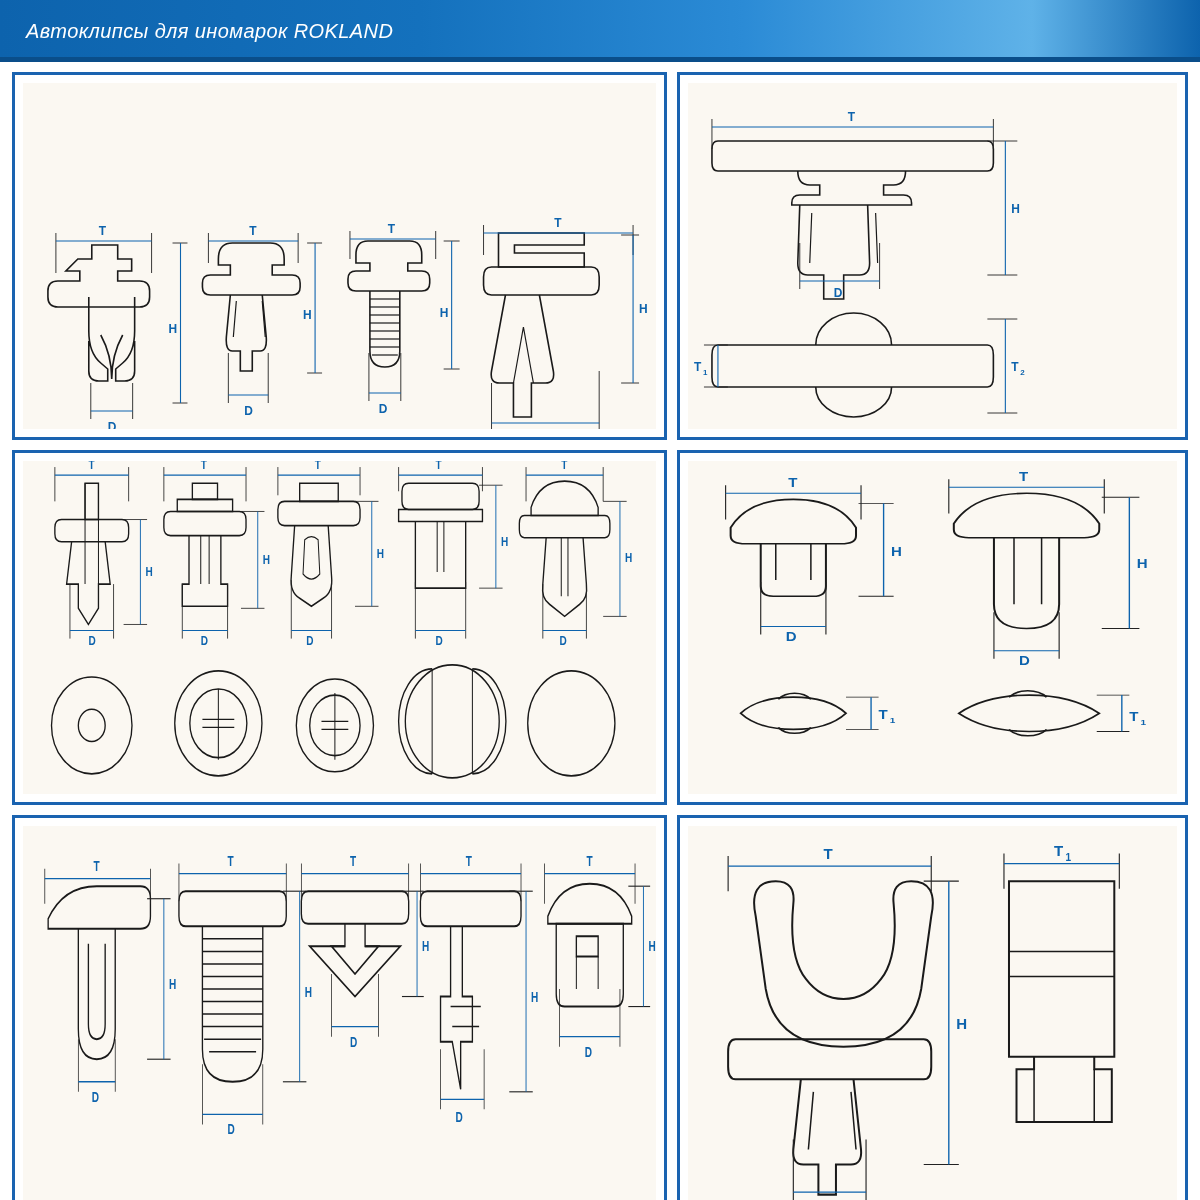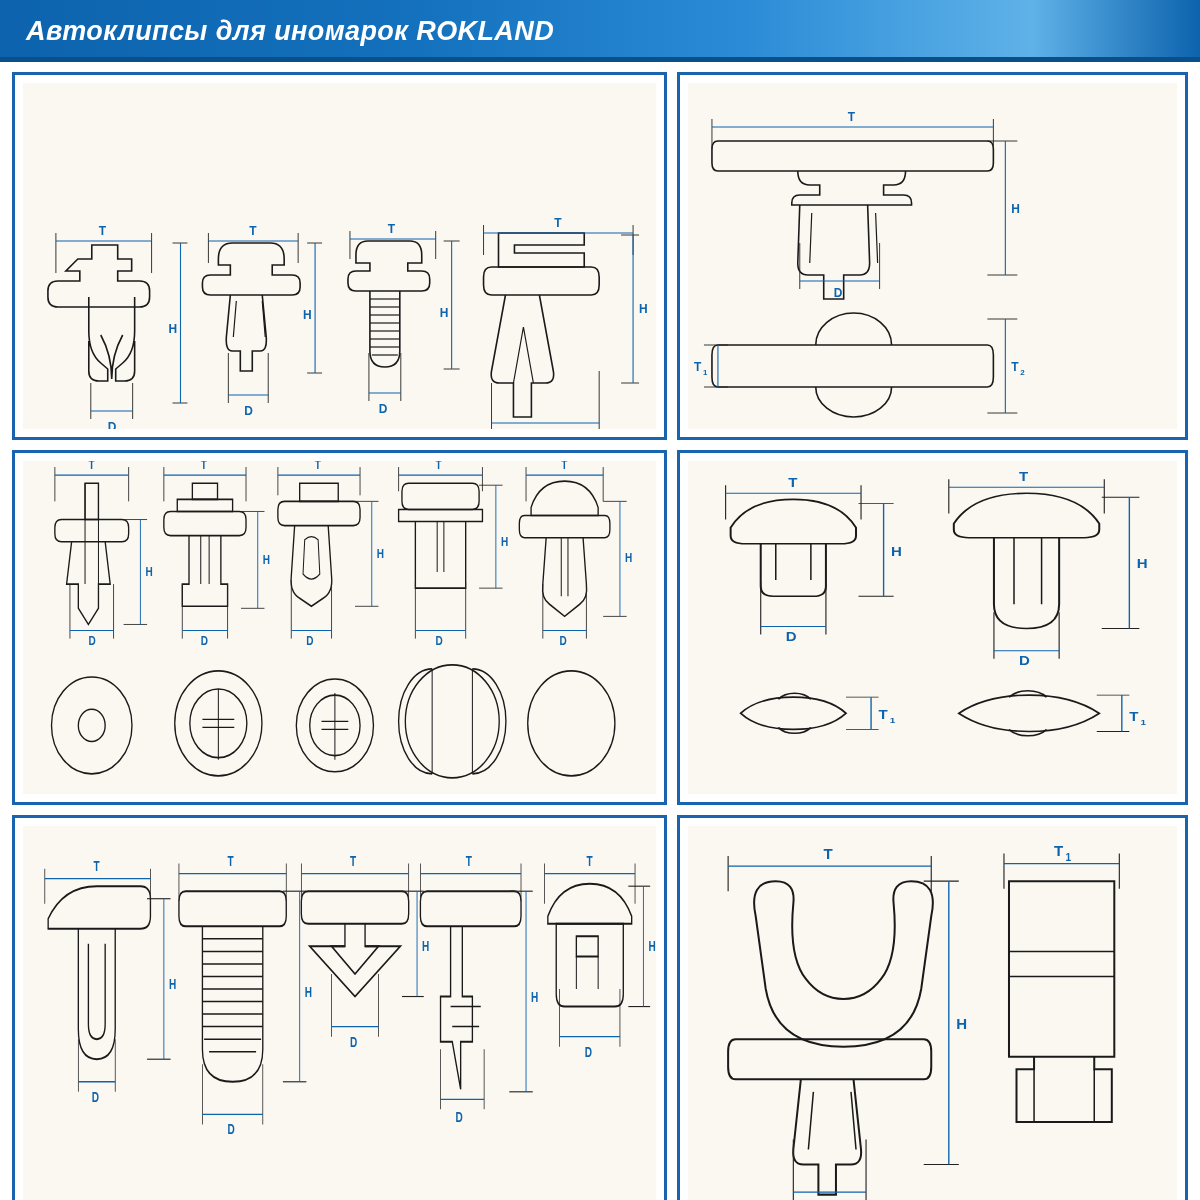--- a/index.html
+++ b/index.html
@@ -22,22 +22,22 @@
     position:relative;
     display:flex;align-items:center;
     box-sizing:border-box;
     padding-left:26px;
   }
   .header:after{
     content:"";position:absolute;left:0;right:0;bottom:0;height:5px;background:#0a4e8a;
   }
   .header-title{
     color:#ffffff;
-    font-size:27px;
-    font-weight:bold;
+    font-size:20px;
+    font-weight:normal;
     font-style:italic;
     letter-spacing:.4px;
     white-space:nowrap;
   }
   
   .content{
     flex:1 1 auto;position:relative;
     box-sizing:border-box;
     padding:10px 12px 8px 12px;
     display:grid;

